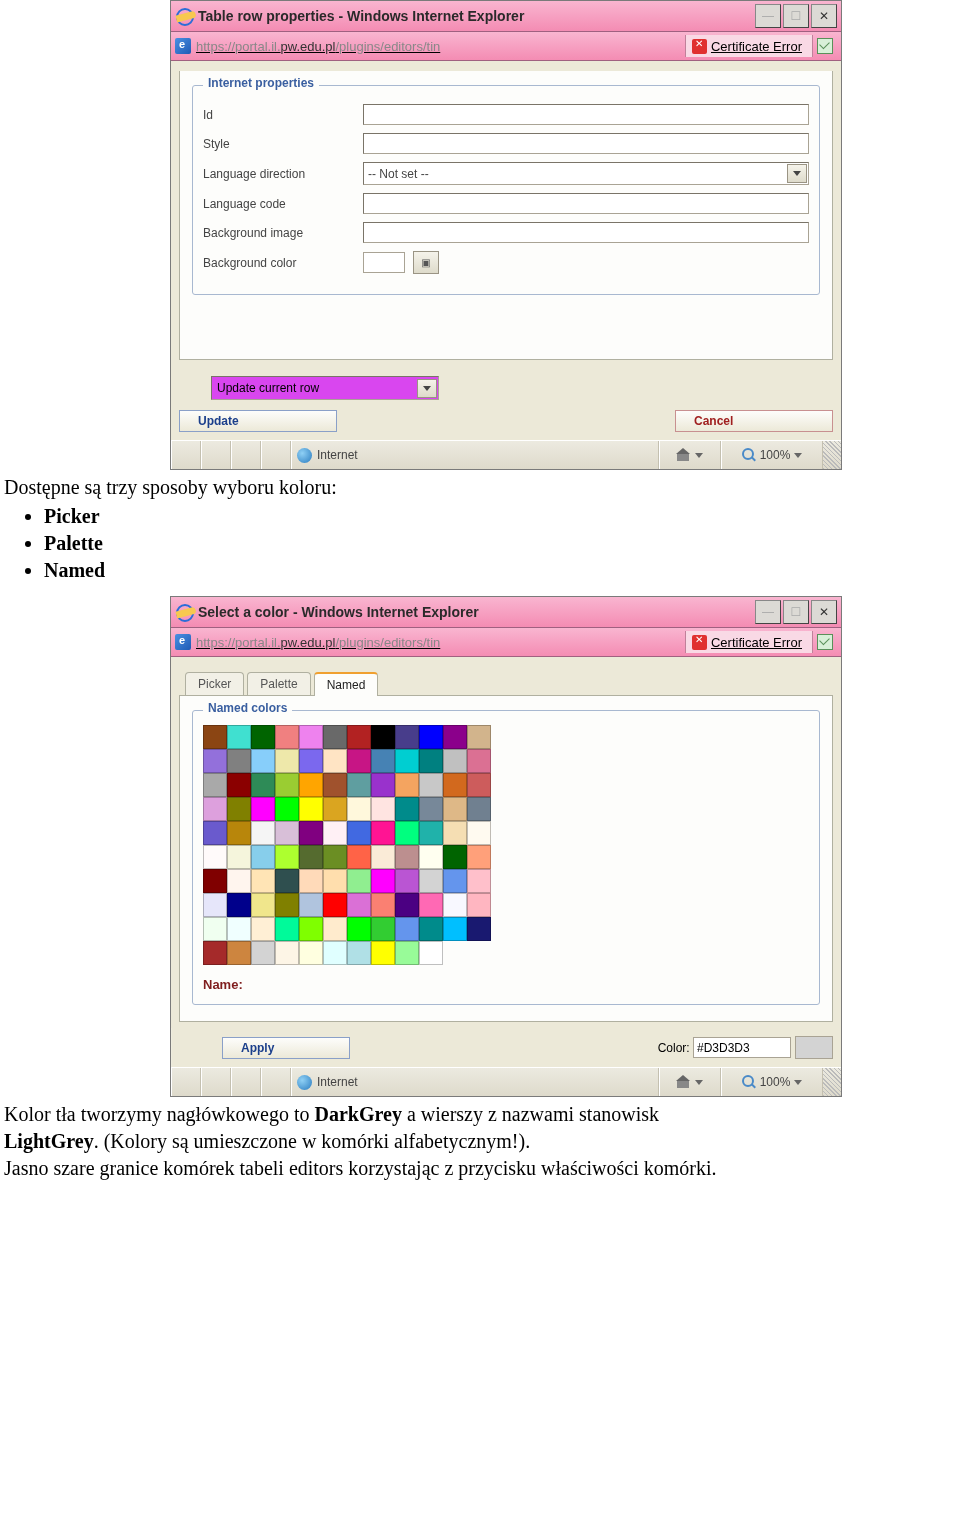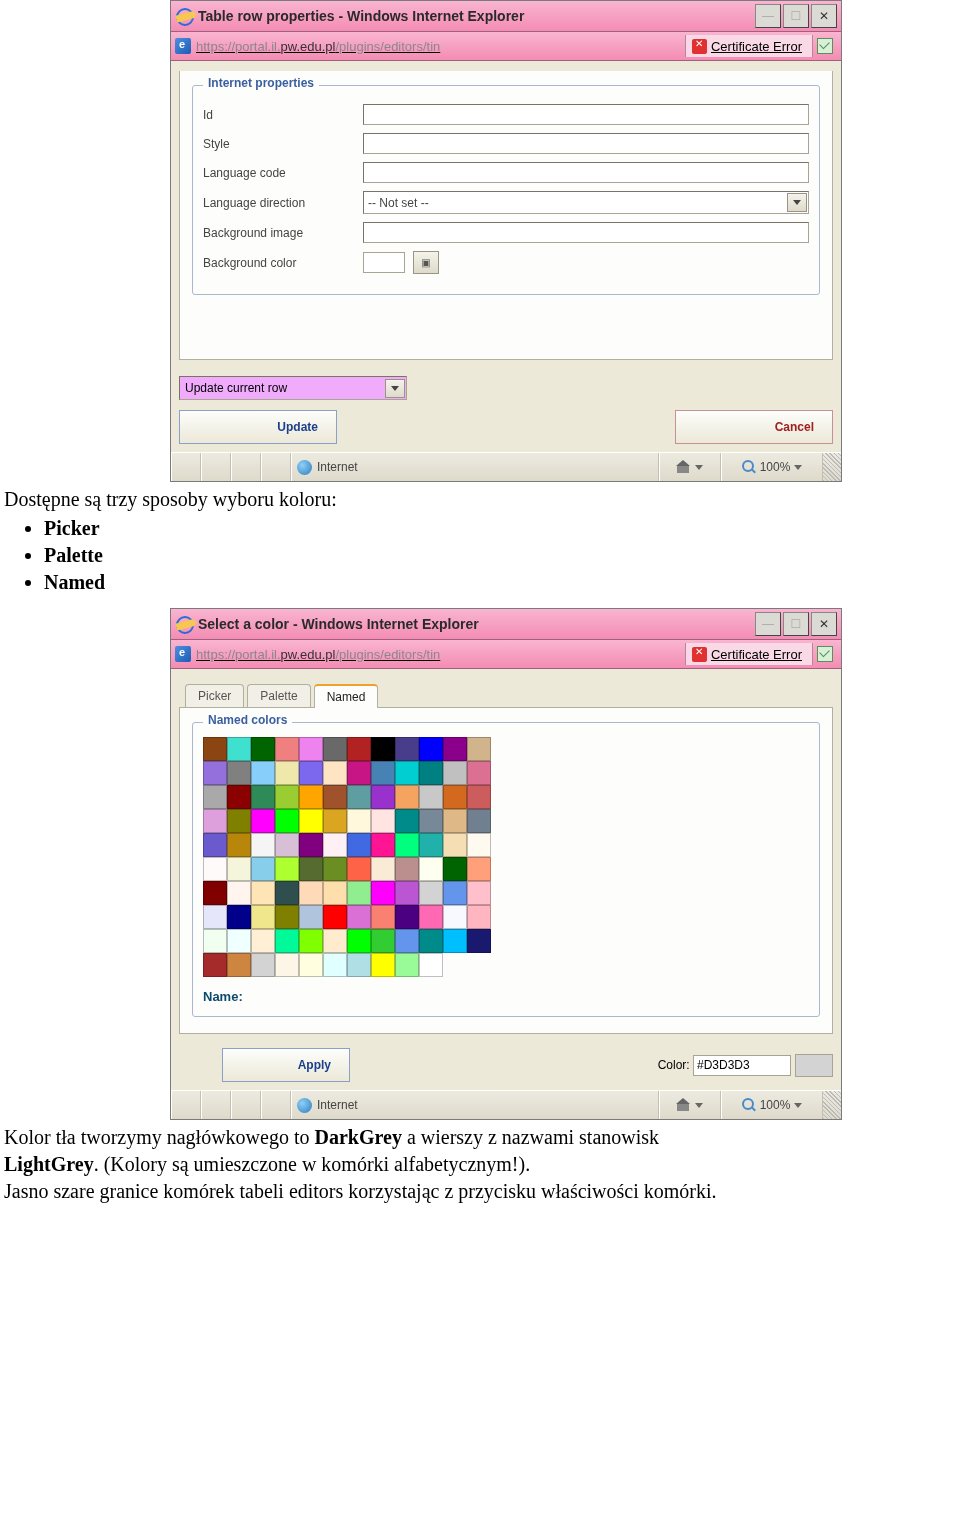--- a/index.html
+++ b/index.html
@@ -160,27 +160,27 @@
   .color-sw { width:40px; height:19px; border:1px solid #a9a394; background:#fff; margin-right:8px;}
   .pick-btn {
     width:24px; height:21px; border:1px solid #9a9484; background:linear-gradient(#f5f3ea,#dedbcb);
     display:flex; align-items:center; justify-content:center; font-size:10px; color:#555;
   }
 
   .bottom-area { padding: 10px 8px 8px 8px; background:#ece9d8; font-family:Verdana,sans-serif;}
   .scope-row { display:flex; align-items:center; margin-bottom:10px;}
   .scope-sel {
     width:220px; height:22px; border:1px solid #a9a394; border-top-color:#7a7468; border-left-color:#7a7468;
-    background:#f0abfc; display:flex; align-items:center; justify-content:space-between; padding:0 1px 0 5px; font-size:12px;
+    background:#d946ef; display:flex; align-items:center; justify-content:space-between; padding:0 1px 0 5px; font-size:12px;margin-left:32px;
   }
   .btn-row { display:flex; justify-content:space-between;}
   .dlg-btn {
-    min-width:120px; padding:9px 18px; font-family:Verdana,sans-serif; font-size:12px; font-weight:bold;
+    min-width:120px; padding:3px 18px; font-family:Verdana,sans-serif; font-size:12px; font-weight:bold;
     border:1px solid #8c8a7a; background:linear-gradient(#fdfdfb,#ece9d8);
-    text-align:right;
+    text-align:left;
   }
   .dlg-btn.insert { color:#1b3f8b; border-color:#8aa0c8;}
   .dlg-btn.cancel { color:#a02020; border-color:#c89090;}
 
   .statusbar {
     display:flex; align-items:stretch; height:28px;
     background:linear-gradient(#eceae0,#dedacb);
     border-top:1px solid #fff;
     font-family:Tahoma,sans-serif; font-size:12px; color:#444;
   }
@@ -198,21 +198,21 @@
   .sb-zoom { width:90px; gap:4px; justify-content:center;}
   .grip{ width:18px; background:repeating-linear-gradient(45deg,#bbb,#bbb 1px,transparent 1px,transparent 3px);}
 
   
   .palette-grid {
     display:grid; grid-template-columns: repeat(12, 22px);
     grid-auto-rows:22px; gap:2px;
     margin:4px 0 14px 0;
   }
   .sw { width:22px; height:22px; border:1px solid rgba(0,0,0,0.25);}
-  .name-row { display:flex; align-items:center; font-size:13px; font-weight:bold; color:#0c4a6e;}
+  .name-row { display:flex; align-items:center; font-size:13px; font-weight:bold; color:#7f1d1d;}
   .apply-row { display:flex; align-items:center; justify-content:space-between; padding:8px;margin-left:43px;}
   .color-input { width:90px; height:19px; border:1px solid #a9a394; background:#fff; font-size:12px; padding:0 3px; font-family:Verdana,sans-serif;}
   .end-sw { width:36px; height:21px; border:1px solid #a9a394; background:#d3d3d3; margin-left:4px;}
   .win2-body { min-height:auto; }
   .tab-panel.short { min-height:0; padding-bottom:16px;}
 </style>
 </head>
 <body>
 
 <div class="col">
@@ -250,31 +250,31 @@
 
         <div class="frow">
           <span class="flabel">Id</span>
           <input class="tin" style="">
         </div>
         <div class="frow">
           <span class="flabel">Style</span>
           <input class="tin" style="">
         </div>
         <div class="frow">
-          <span class="flabel">Language code</span>
-          <input class="tin" style="">
-        </div>
-        <div class="frow">
           <span class="flabel">Language direction</span>
           <div class="sel">
             <span>-- Not set --</span>
             <span class="sel-btn">
                   <span class="tri"></span>
                 </span>
           </div>
+        </div>
+        <div class="frow">
+          <span class="flabel">Language code</span>
+          <input class="tin" style="">
         </div>
         <div class="frow">
           <span class="flabel">Background image</span>
           <input class="tin" style="">
         </div>
         <div class="frow">
           <span class="flabel">Background color</span>
           <span class="color-sw"></span>
           <span class="pick-btn">▣</span>
         </div>

